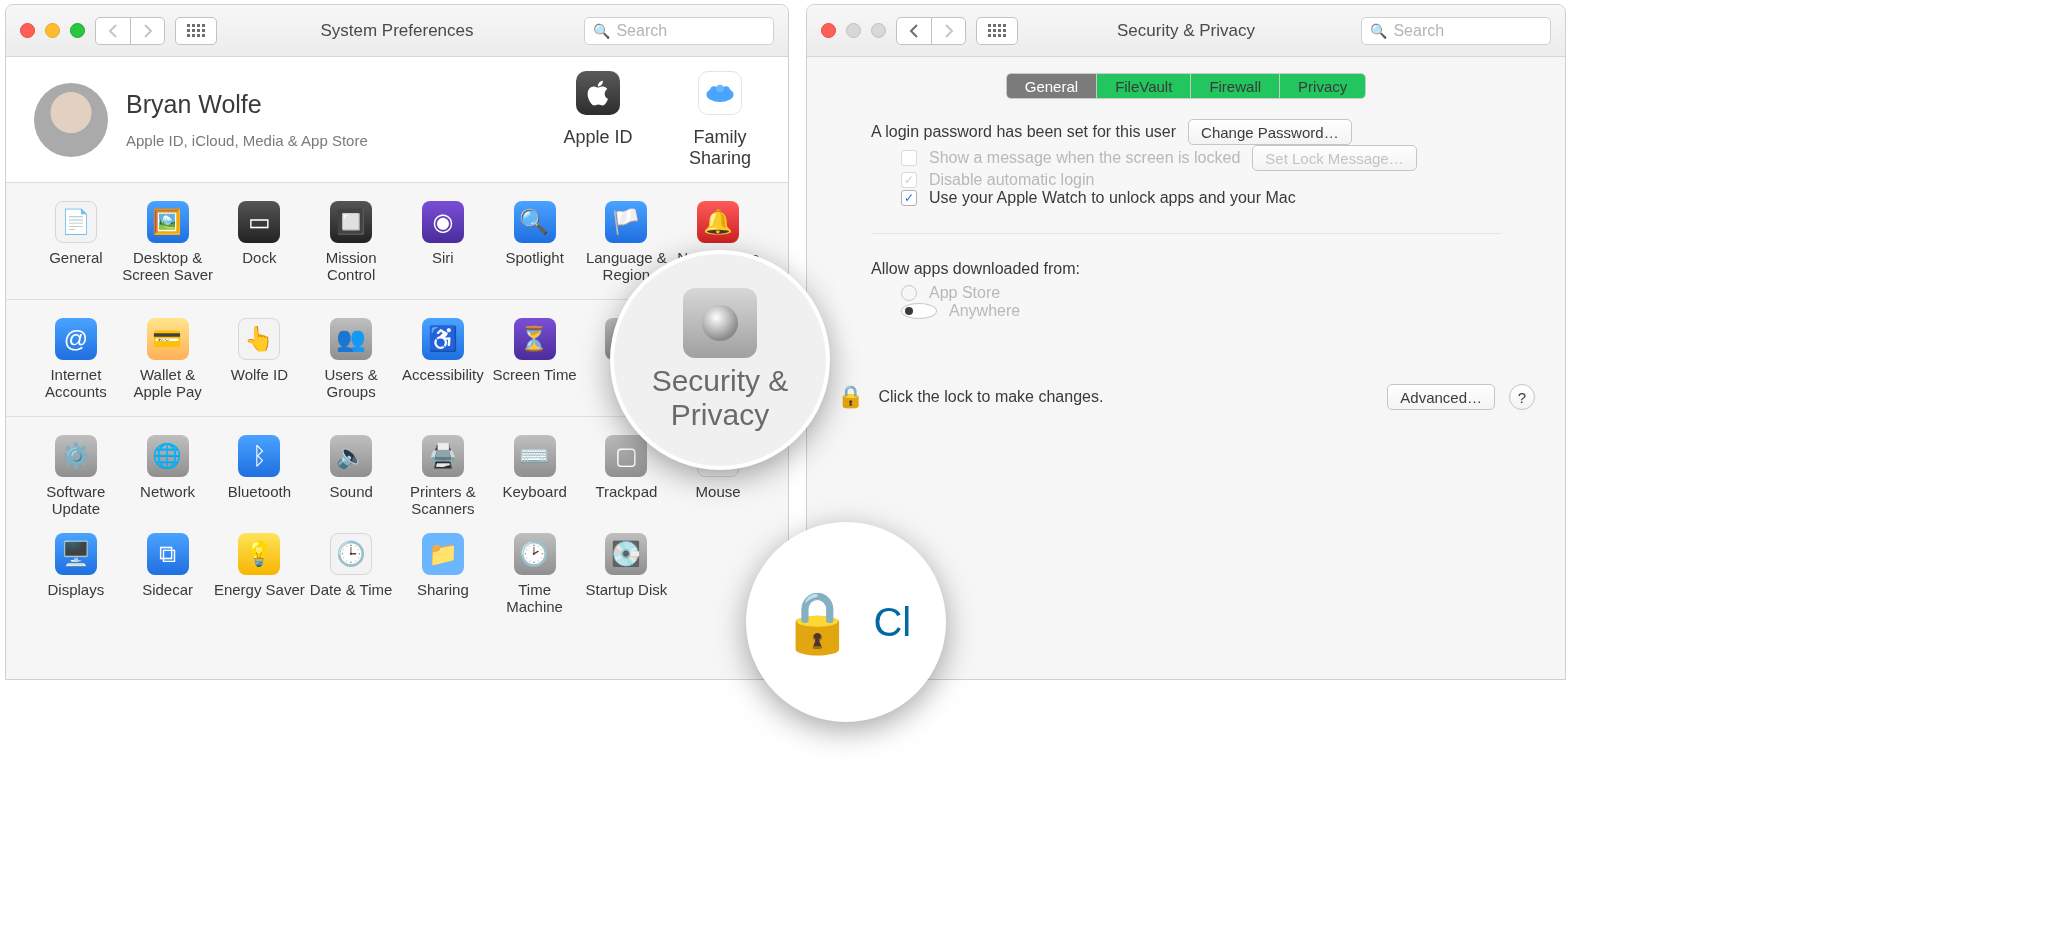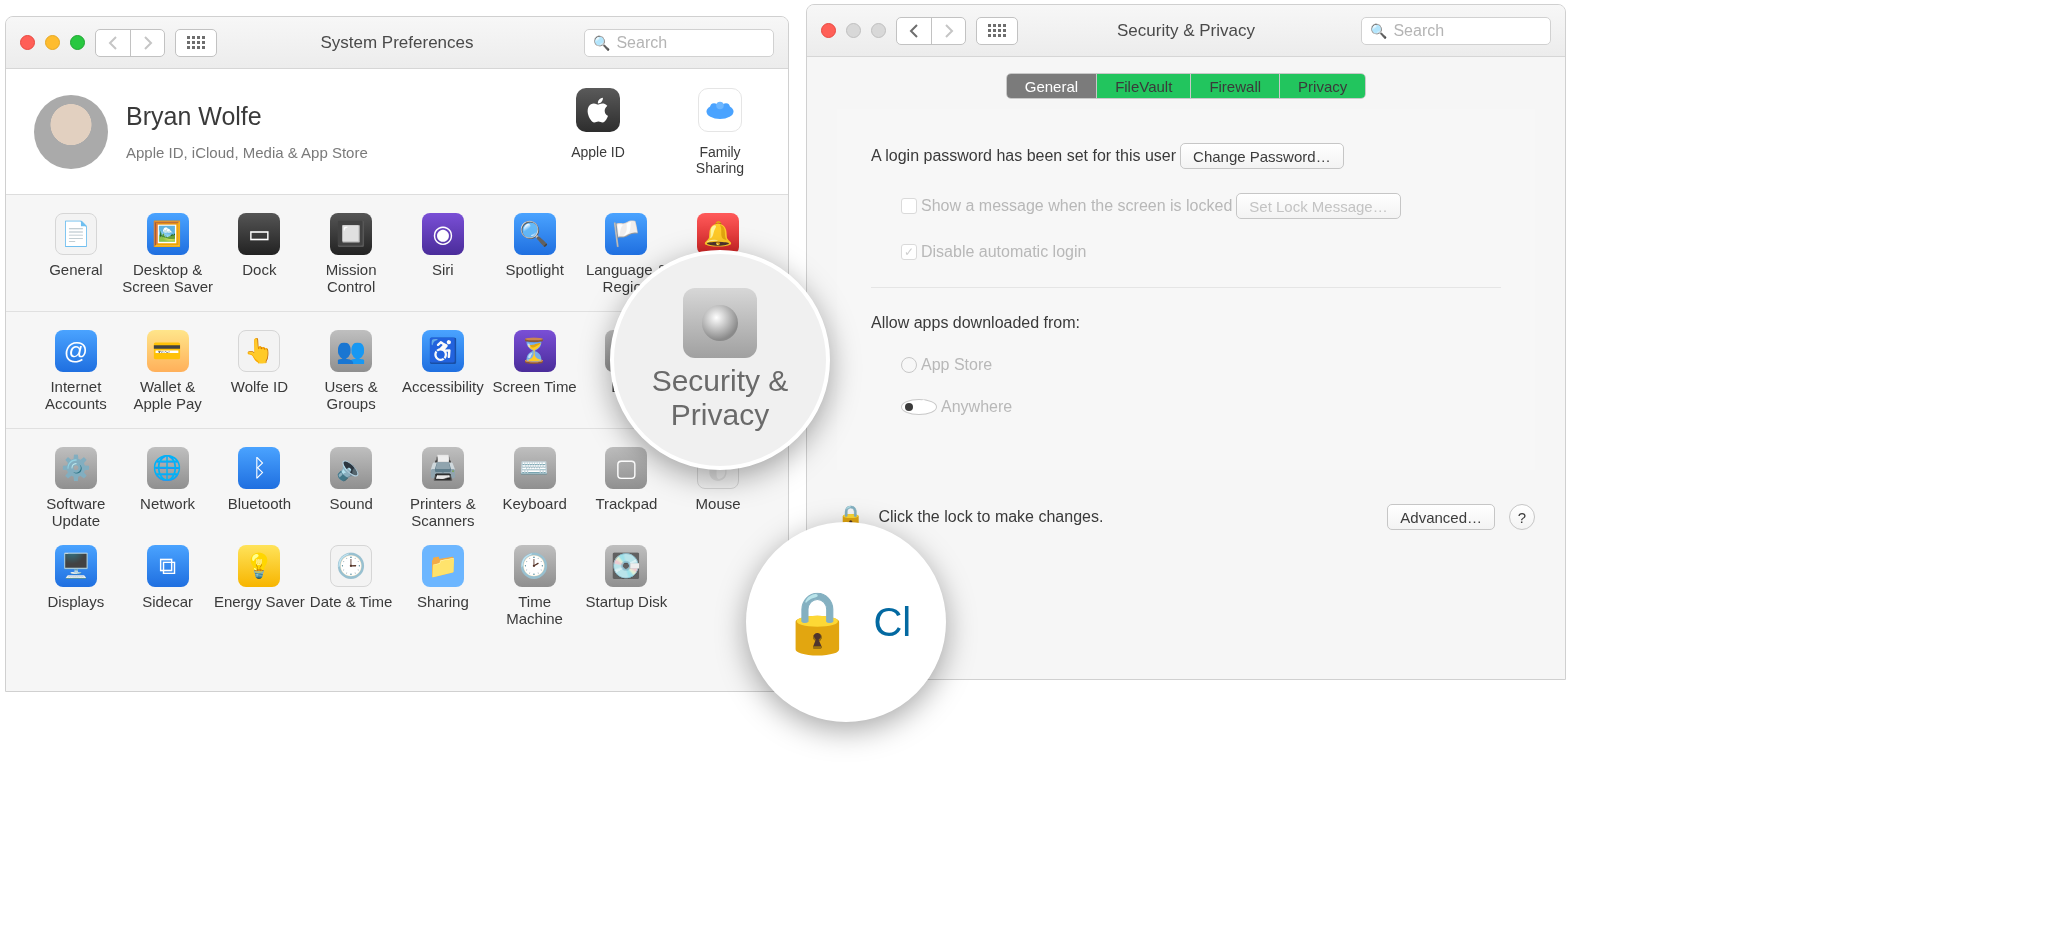--- a/index.html
+++ b/index.html
@@ -1,18 +1,18 @@
 <!DOCTYPE html>
 <html><head>
 <meta charset="utf-8">
 <style>
   *{box-sizing:border-box;margin:0;padding:0;font-family:-apple-system,BlinkMacSystemFont,"Helvetica Neue",Arial,sans-serif;}
   body{background:#fff;width:2048px;height:949px;overflow:hidden;position:relative;}
   .window{position:absolute;background:#f6f6f6;border:1px solid #d0d0d0;border-radius:8px 8px 0 0;overflow:hidden;}
-  .w-left{left:5px;top:16px;width:784px;height:676px;}
+  .w-left{left:5px;top:4px;width:784px;height:676px;}
   .w-right{left:806px;top:4px;width:760px;height:676px;}
   
   .titlebar{height:52px;background:linear-gradient(#f7f7f7,#ececec);border-bottom:1px solid #d6d6d6;display:flex;align-items:center;padding:0 14px;gap:10px;position:relative;}
   .traffic{display:flex;gap:10px;}
   .tl{width:15px;height:15px;border-radius:50%;}
   .tl.red{background:#ff5f57;border:1px solid #e8473f;}
   .tl.yel{background:#febc2e;border:1px solid #e6a822;}
   .tl.grn{background:#28c840;border:1px solid #1fa532;}
   .tl.dim{background:#d8d8d8;border:1px solid #bfbfbf;}
   .segbtn{display:flex;border:1px solid #c2c2c2;border-radius:5px;overflow:hidden;height:28px;background:#fff;}
@@ -24,21 +24,21 @@
   .search{margin-left:auto;display:flex;align-items:center;gap:6px;height:28px;width:190px;border:1px solid #d1d1d1;border-radius:5px;padding:0 8px;background:#fff;color:#b4b4b4;}
   .search span.icon{font-size:14px;}
   .search span.ph{font-size:16px;}
   
   .userhead{height:126px;display:flex;align-items:center;padding:0 28px;border-bottom:1px solid #ddd;background:#fff;}
   .avatar{width:74px;height:74px;border-radius:50%;background:#c8c8c8;background-image:radial-gradient(circle at 50% 40%,#e2d0c0 35%,#aaa 36%);}
   .uname{margin-left:18px;}
   .uname .n{font-size:25px;color:#3a3a3a;}
   .uname .s{font-size:15px;color:#7a7a7a;margin-top:13px;}
   .headicons{margin-left:auto;display:flex;gap:42px;}
-  .hi{display:flex;flex-direction:column;align-items:center;width:80px;text-align:center;font-size:14px;color:#3a3a3a;gap:12px;}
+  .hi{display:flex;flex-direction:column;align-items:center;width:80px;text-align:center;font-size:18px;color:#3a3a3a;gap:12px;}
   .hi .ico{width:44px;height:44px;border-radius:10px;display:flex;align-items:center;justify-content:center;font-size:26px;color:#fff;}
   .ico.app{background:linear-gradient(#5a5a5a,#2d2d2d);}
   .ico.fam{background:#fff;border:1px solid #e5e5e5;}
   .ico.fam svg{width:30px;height:22px;}
   
   .prefsection{border-bottom:1px solid #e0e0e0;padding:14px 24px 10px;}
   .prefrow{display:grid;grid-template-columns:repeat(8,1fr);gap:8px 0;}
   .pref{display:flex;flex-direction:column;align-items:center;text-align:center;font-size:15px;color:#3a3a3a;gap:6px;padding:4px 0;cursor:default;}
   .pref .picon{width:42px;height:42px;border-radius:8px;display:flex;align-items:center;justify-content:center;font-size:24px;color:#fff;}
   .pref .lbl{line-height:1.15;min-height:36px;}
@@ -52,21 +52,21 @@
   .c-white{background:#f3f3f3;border:1px solid #d6d6d6;color:#666;}
   .c-folder{background:#6cb6ff;}
   .c-yellow{background:linear-gradient(#ffe35a,#f7b500);}
   
   .tabs{display:flex;justify-content:center;padding:16px 0 10px;}
   .tabstrip{display:flex;border:1px solid #c9c9c9;border-radius:5px;overflow:hidden;height:26px;font-size:15px;}
   .tabstrip>div{padding:0 18px;display:flex;align-items:center;border-left:1px solid #c9c9c9;background:#22c55e;color:#3a3a3a;cursor:default;}
   .tabstrip>div:first-child{border-left:none;}
   .tabstrip>div.active{background:#7b7b7b;color:#fff;}
   .panel{margin:0 30px 20px;background:#fff2;padding:10px 34px 30px;}
-  .frow{display:flex;align-items:center;gap:4px;font-size:16px;color:#3a3a3a;margin:24px 0;}
+  .frow{display:flex;align-items:center;gap:12px;font-size:16px;color:#3a3a3a;margin:0 0;}
   .frow.ind{padding-left:30px;}
   .frow.dis{color:#b8b8b8;}
   .cb{width:16px;height:16px;border:1px solid #b0b0b0;border-radius:3px;background:#fff;position:relative;display:inline-flex;align-items:center;justify-content:center;font-size:12px;color:#2c72d6;}
   .cb.chk::after{content:"✓";}
   .cb.dis{border-color:#dadada;}
   .cb.dischk{border-color:#dadada;color:#cfcfcf;}
   .cb.dischk::after{content:"✓";}
   .btn{height:26px;border:1px solid #c6c6c6;border-radius:5px;padding:0 12px;display:inline-flex;align-items:center;font-size:15px;background:linear-gradient(#ffffff,#f3f3f3);color:#3c3c3c;}
   .btn.dis{color:#c3c3c3;}
   .sel{height:24px;border:1px solid #c6c6c6;border-radius:4px;padding:0 24px 0 10px;display:inline-flex;align-items:center;font-size:15px;background:#fff;position:relative;}
@@ -366,20 +366,24 @@
     </div>
     <div class="frow ind dis">
       <span class="cb dis"></span>
       <span>Show a message when the screen is locked</span>
       <span class="btn dis">Set Lock Message…</span>
     </div>
     <div class="frow ind dis">
       <span class="cb dischk"></span>
       <span>Disable automatic login</span>
     </div>
+    <div class="frow ind">
+      <span class="cb chk"></span>
+      <span>Use your Apple Watch to unlock apps and your Mac</span>
+    </div>
 
     <div class="hr"></div>
 
     <div class="frow" style="margin-bottom:6px;align-items:flex-end;">
       <span>Allow apps downloaded from:</span>
     </div>
     <div class="frow ind dis">
       <span class="radio"></span>
       <span>App Store</span>
     </div>

